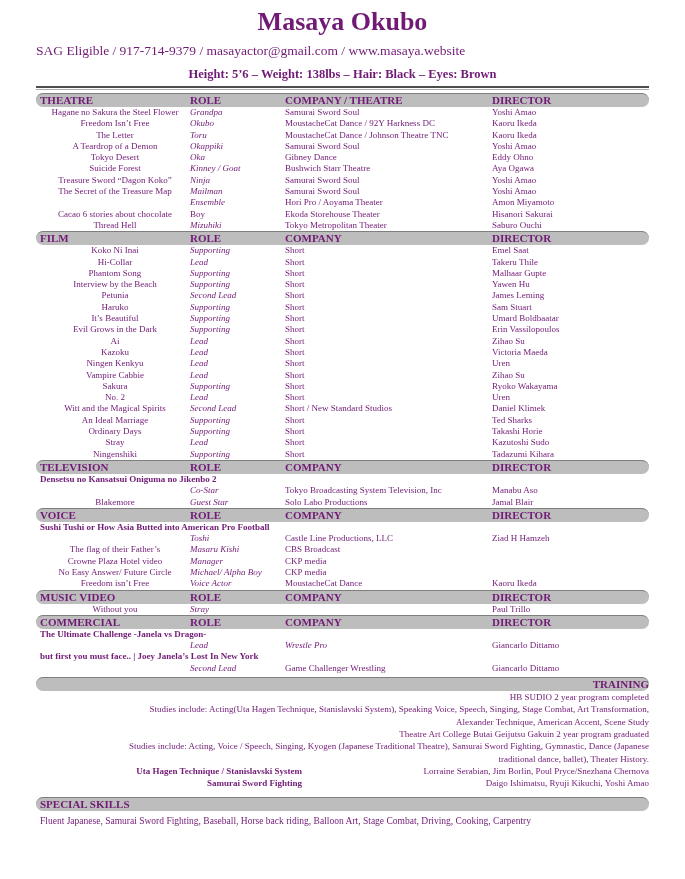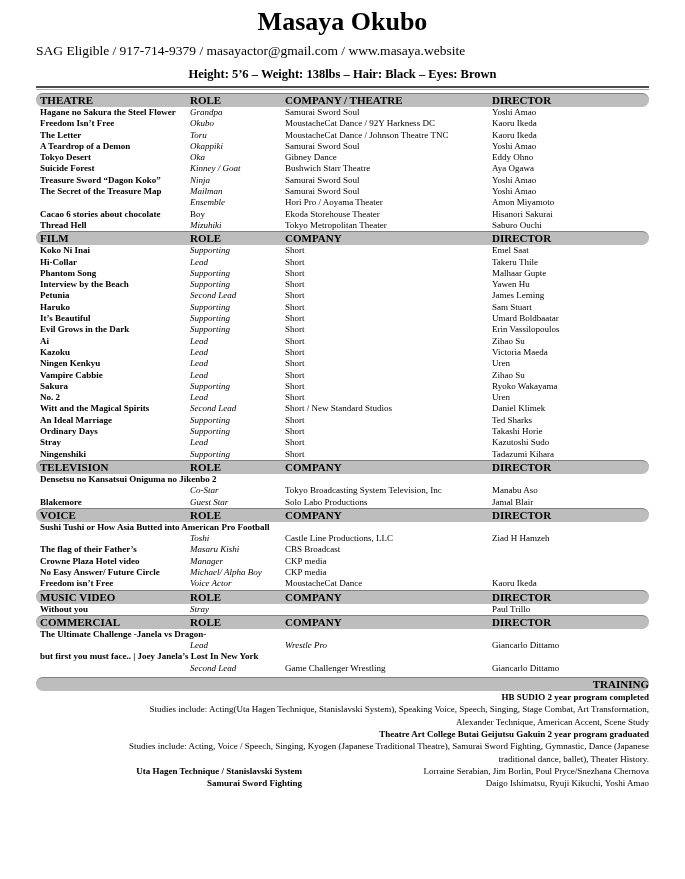--- a/index.html
+++ b/index.html
@@ -1,21 +1,21 @@
 <!DOCTYPE html>
 <html><head>
 <meta charset="utf-8">
 <style>
   html,body { margin:0; padding:0; background:#ffffff; }
   .page {
     position:relative;
     width:685px; height:879px;
     background:#ffffff;
     font-family:"Liberation Serif", serif;
-    color:#000000;
+    color:#701a75;
     overflow:hidden;
   }
   .content { margin:0 36px; }
   .name {
     padding-top:8px;
     font-size:26px; font-weight:bold;
     text-align:center; line-height:28px;
   }
   .contact {
     margin-top:7px;
@@ -43,28 +43,28 @@
   }
   .section-bar.single { display:block; }
   .credit-row {
     display:grid;
     grid-template-columns:150px 95px 207px 1fr;
     padding-left:4px;
     font-size:9px; line-height:11.3px; height:11.3px;
     white-space:nowrap;
   }
   .credit-row span { overflow:visible; }
-  .credit-row .t { font-weight:bold; }
+  .credit-row .t { font-weight:normal;text-align:center; }
   .credit-row .r { font-style:italic; }
   .credit-row .r.plain { font-style:normal; }
   .credit-row .c.em { font-style:italic; }
   .span-title { grid-column:1 / -1; font-weight:bold; }
   .training-block { margin-top:3px;text-align:right; }
   .training-name {
-    font-weight:bold; font-size:9px; line-height:12.3px; padding-left:4px;margin-left:15px;
+    font-weight:normal; font-size:9px; line-height:12.3px; padding-left:4px;margin-left:15px;
   }
   .training-detail {
     font-size:9px; line-height:12.3px; padding-left:19px;
   }
   .teacher-row {
     display:grid; grid-template-columns:262px 1fr;
     padding-left:4px; font-size:9px; line-height:12.3px;
   }
   .teacher-row .tn { font-weight:bold; }
   .skills-bar { margin-top:8px; }
@@ -390,15 +390,21 @@
             <span class="tn">Uta Hagen Technique / Stanislavski System</span>
             <span>Lorraine Serabian, Jim Borlin, Poul Pryce/Snezhana Chernova</span>
           </div>
           <div class="teacher-row">
             <span class="tn">Samurai Sword Fighting</span>
             <span>Daigo Ishimatsu, Ryuji Kikuchi, Yoshi Amao</span>
           </div>
         </div>
     </div>
 
+    <div id="skills">
+      <div class="section-bar single skills-bar">
+        <span>SPECIAL SKILLS</span>
+      </div>
+      <div class="skills-text">Fluent Japanese, Samurai Sword Fighting, Baseball, Horse back riding, Balloon Art, Stage Combat, Driving, Cooking, Carpentry</div>
+    </div>
 
   </div>
 </div>
 
 </body></html>

